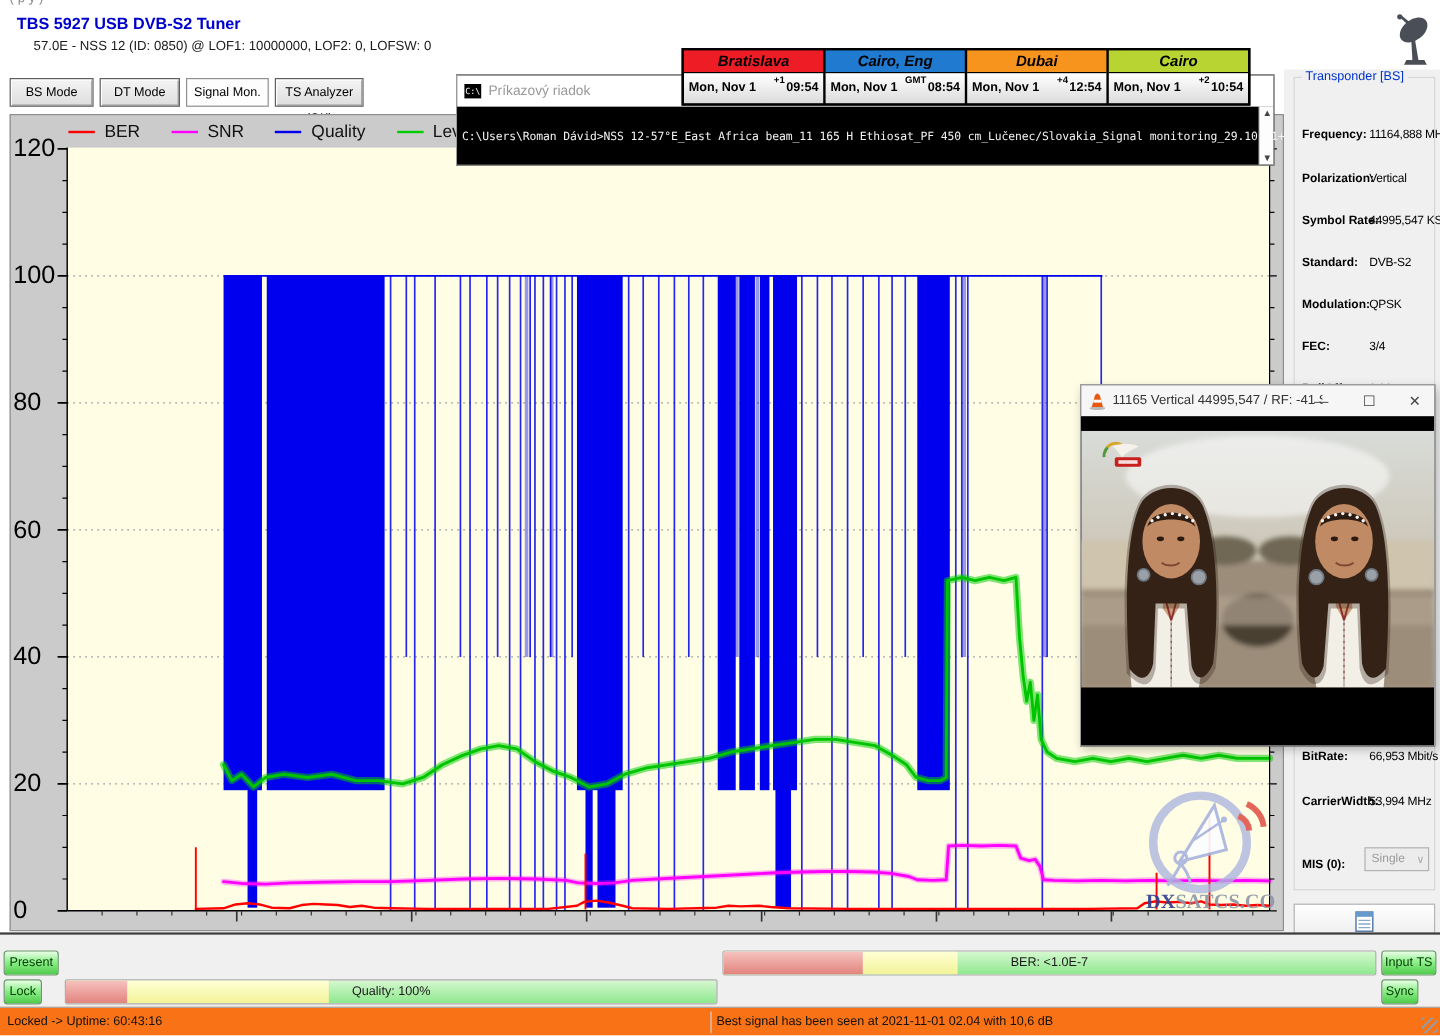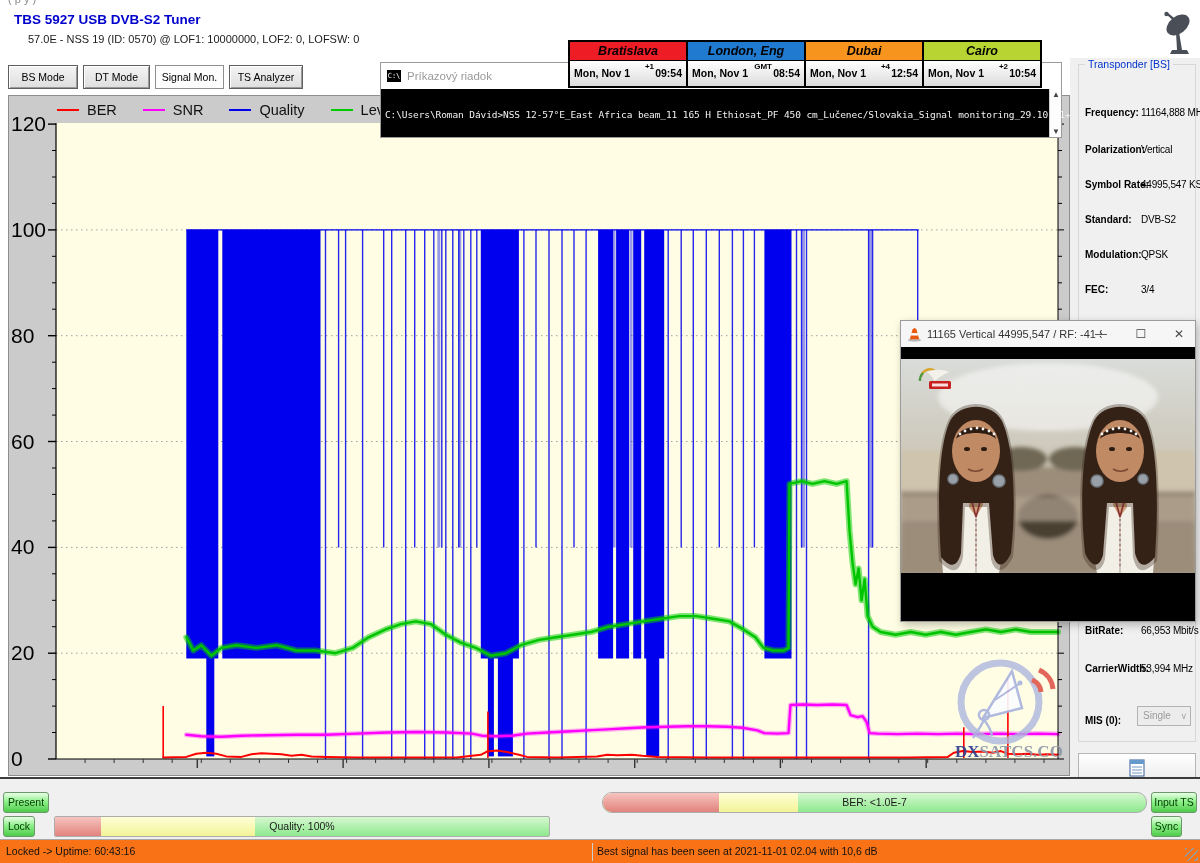--- a/index.html
+++ b/index.html
@@ -92,21 +92,21 @@
   #status-right{position:absolute;left:597px;top:5px;font-size:10.5px;color:#111;}
   #status-divider{position:absolute;left:592px;top:3px;width:1px;height:18px;background:#cfcfcf;}
   #resize-grip{position:absolute;right:2px;top:8px;width:13px;height:13px;
     background:repeating-linear-gradient(135deg,#9a9a9a 0 2px,transparent 2px 5px);}
 </style>
 </head>
 <body>
 
 <div class="abs" id="top-artifact"><span>( p y )</span></div>
 <div class="abs" id="app-title">TBS 5927 USB DVB-S2 Tuner</div>
-<div class="abs" id="app-subtitle">57.0E - NSS 19 (ID: 0570) @ LOF1: 10000000, LOF2: 0, LOFSW: 0</div>
+<div class="abs" id="app-subtitle">57.0E - NSS 12 (ID: 0850) @ LOF1: 10000000, LOF2: 0, LOFSW: 0</div>
 <div class="abs" id="sat-icon">
   <svg width="40" height="46" viewBox="0 0 40 46">
     <g fill="#4a4f57">
       <ellipse cx="22" cy="15" rx="13" ry="8.5" transform="rotate(-38 22 15)"></ellipse>
       <path d="M21 14 L10 4 L12 3 L23 12 Z"></path>
       <circle cx="10.5" cy="4" r="2.2"></circle>
       <path d="M20 22 L23 22 L26 40 L21 40 Z"></path>
       <path d="M16 40 L31 40 L33 44 L14 44 Z"></path>
     </g>
   </svg>
@@ -353,21 +353,21 @@
 <div class="abs" id="clock-panel">
   <div class="clock-cell">
     <div class="clock-head" style="background-color: rgb(238, 28, 37);">Bratislava</div>
     <div class="clock-body">
       <span class="clock-date">Mon, Nov 1</span>
       <span class="clock-off">+1</span>
       <span class="clock-time">09:54</span>
     </div>
   </div>
   <div class="clock-cell">
-    <div class="clock-head" style="background-color: rgb(31, 122, 208);">London, Eng</div>
+    <div class="clock-head" style="background-color: rgb(31, 122, 208);">Cairo, Eng</div>
     <div class="clock-body">
       <span class="clock-date">Mon, Nov 1</span>
       <span class="clock-off">GMT</span>
       <span class="clock-time">08:54</span>
     </div>
   </div>
   <div class="clock-cell">
     <div class="clock-head" style="background-color: rgb(247, 148, 29);">Dubai</div>
     <div class="clock-body">
       <span class="clock-date">Mon, Nov 1</span>
@@ -514,26 +514,26 @@
     </g>
     <rect x="0" y="0" width="294" height="12" fill="#000"></rect>
     <rect x="0" y="226" width="294" height="48" fill="#000"></rect>
   </svg>
 </div>
 
 <div class="abs" id="separator"></div>
 <div class="abs" id="bars-panel">
   <div class="green-btn" style="left:3px;top:13px;width:46px;">Present</div>
   <div class="green-btn" style="left:3px;top:37px;width:32px;">Lock</div>
-  <div class="bar track-green" style="left:54px;top:37px;width:496px;">
+  <div class="bar track-green" style="left:54px;top:37px;width:544px;">
     <div class="seg seg-yellow" style="left: 0px; width: 40.4%;"></div>
     <div class="seg seg-red" style="width: 9.4%;"></div>
     <div class="bar-label">Quality: 100%</div>
   </div>
-  <div class="bar track-green" style="left:602px;top:13px;width:545px;border-radius:10px;">
+  <div class="bar track-green" style="left:602px;top:13px;width:545px;">
     <div class="seg seg-yellow" style="width: 36%;"></div>
     <div class="seg seg-red" style="width: 21.3%;"></div>
     <div class="bar-label">BER: &lt;1.0E-7</div>
   </div>
   <div class="green-btn" style="left:1151px;top:13px;width:46px;">Input TS</div>
   <div class="green-btn" style="left:1151px;top:37px;width:31px;">Sync TS</div>
 </div>
 
 <div class="abs" id="status-bar">
   <span id="status-left">Locked -&gt; Uptime: 60:43:16</span>

